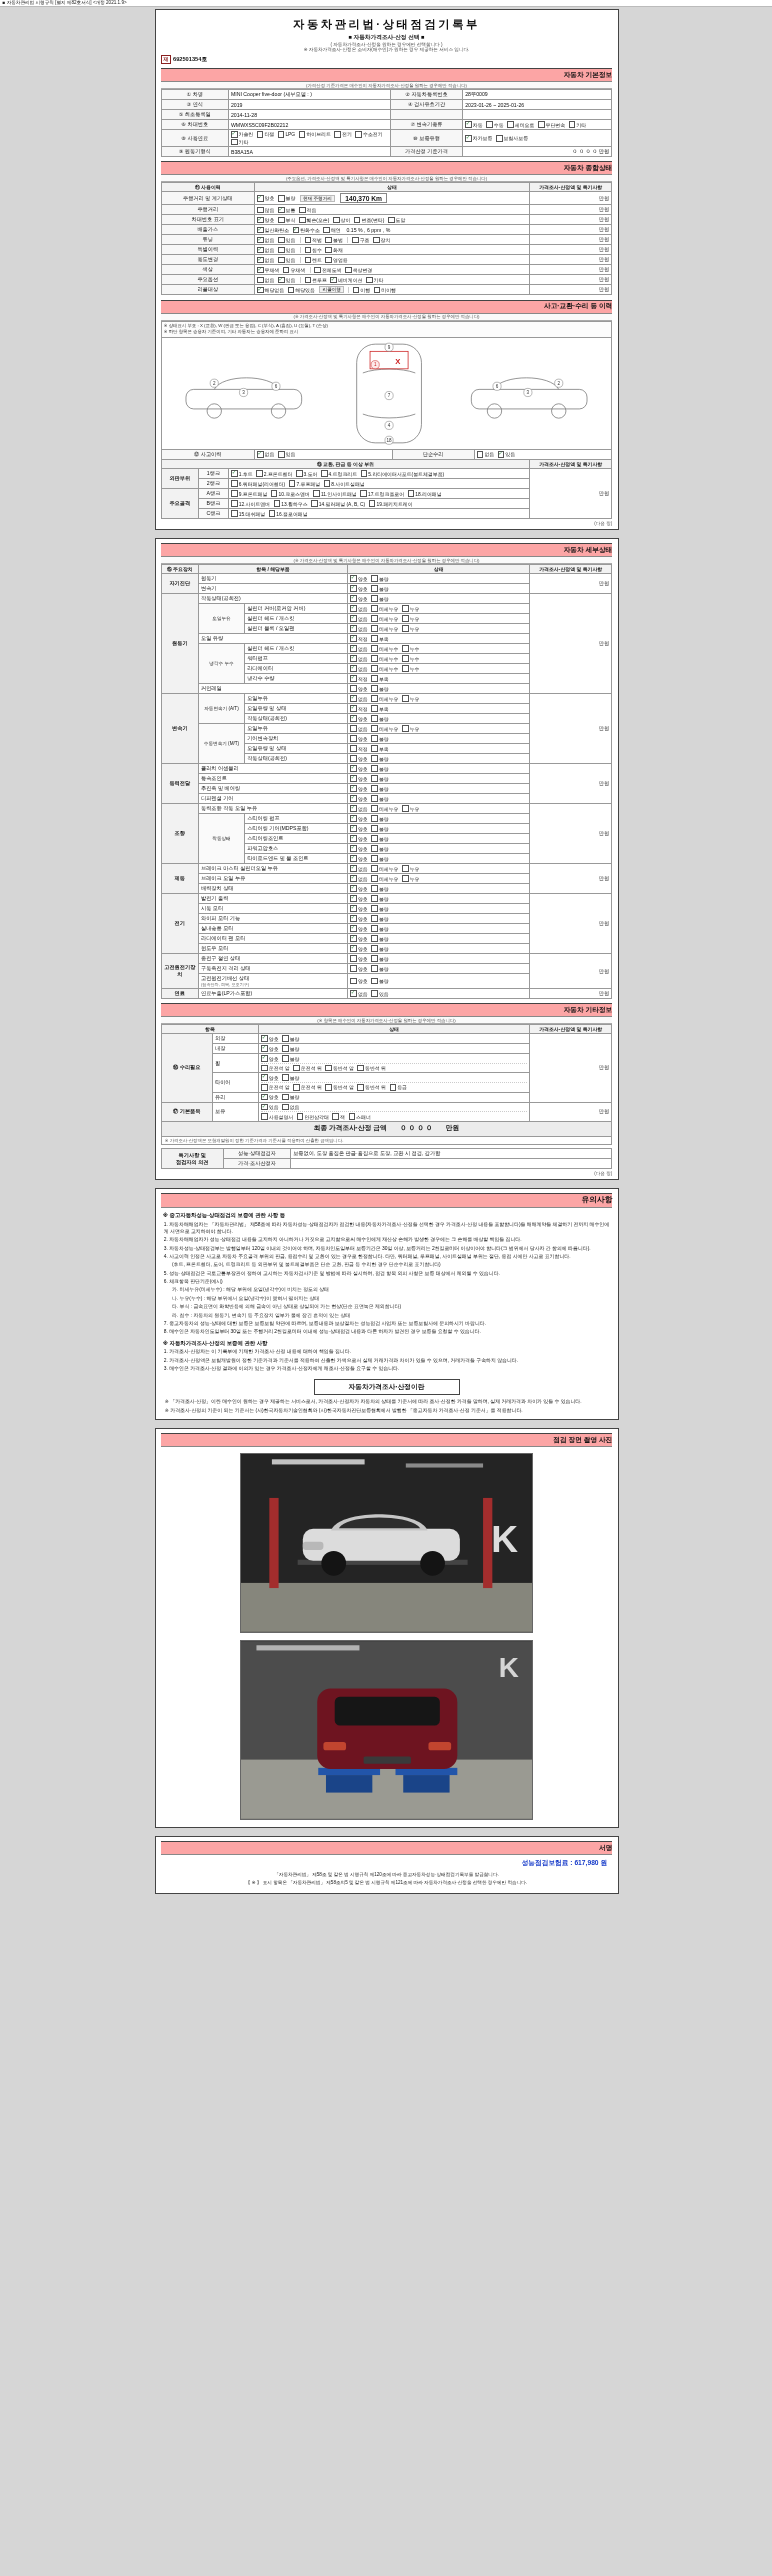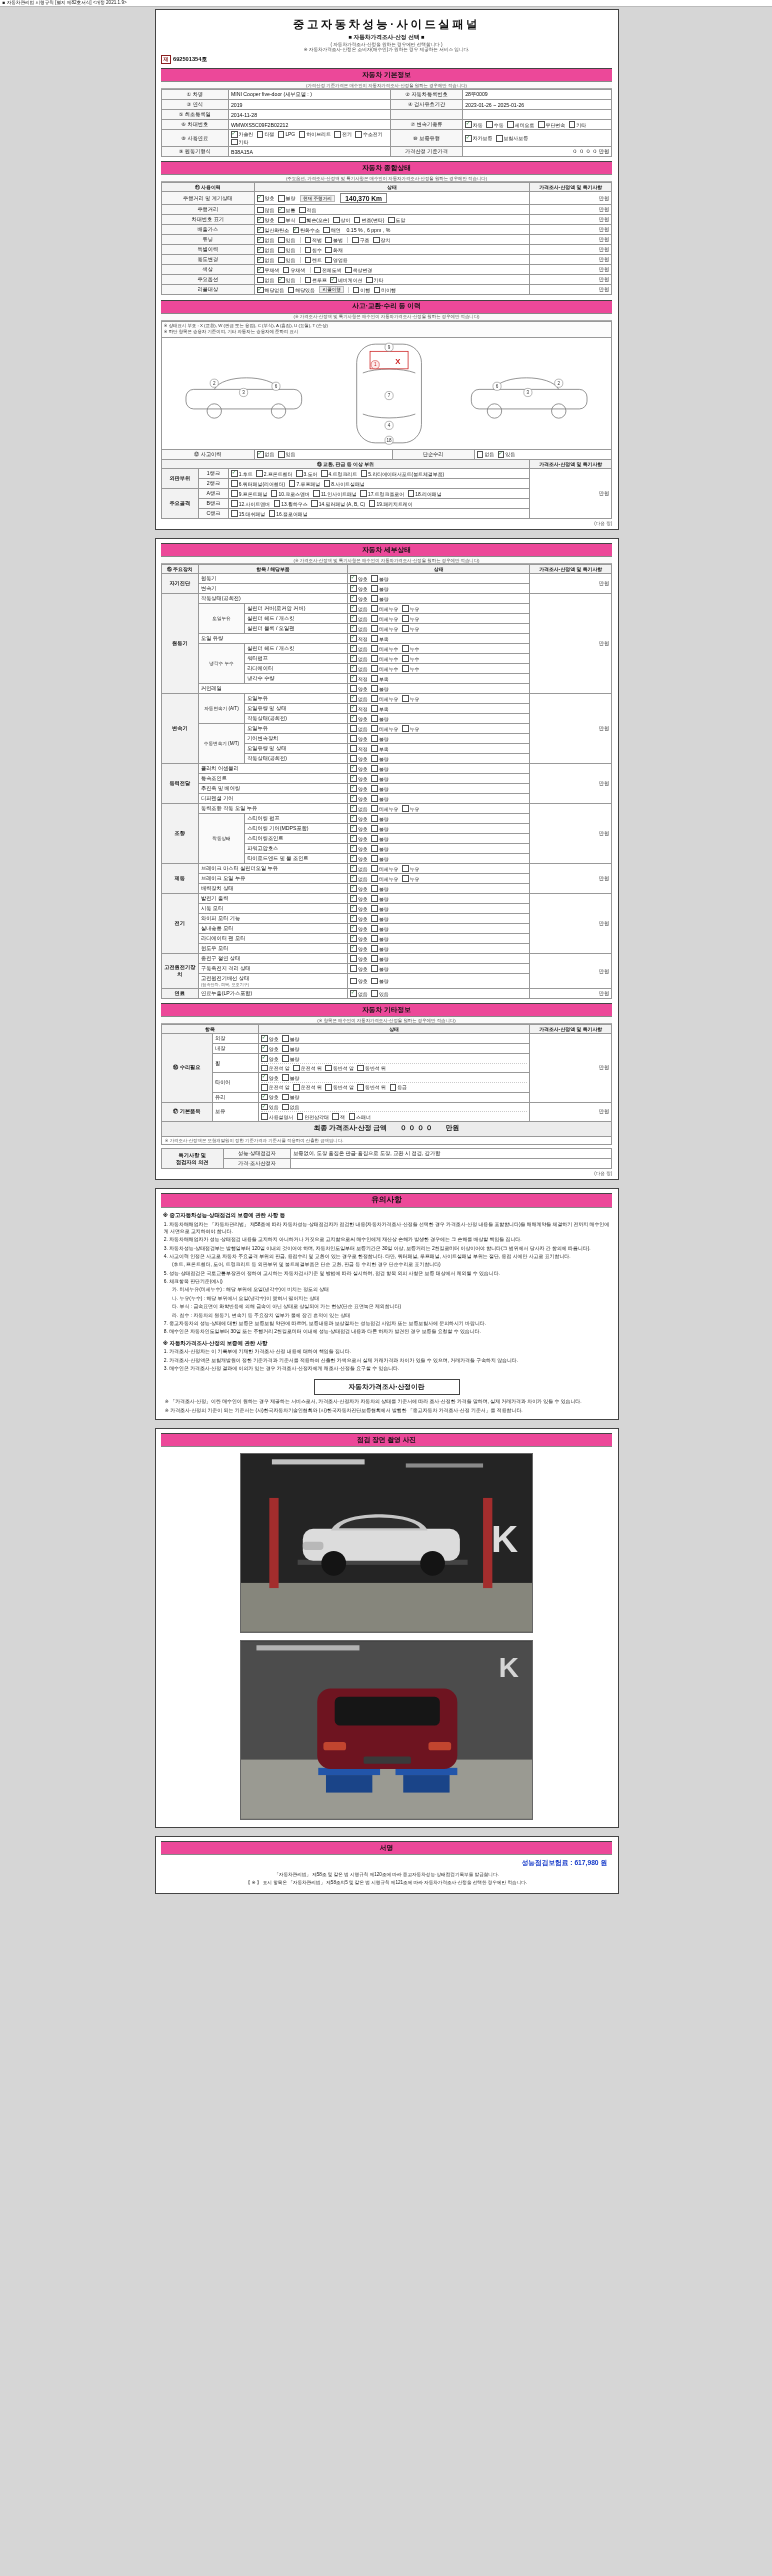--- a/index.html
+++ b/index.html
@@ -7,21 +7,21 @@
   .canvas{position:relative;width:773px;height:2576px;overflow:hidden;}
   .topbar{position:absolute;top:0;left:0;width:100%;height:7.2px;background:#fff;font-size:4.6px;line-height:6.7px;padding:0 2.6px;box-sizing:border-box;color:#222;border-bottom:0.5px solid #bbb;}
   .doc{position:absolute;top:9.3px;left:50%;transform:translateX(-50%);width:464px;}
   .box{background:#fff;border:0.5px solid #444;margin-bottom:8.2px;padding:4.1px 5.2px 3.1px;box-sizing:border-box;}
   .main-title{text-align:center;font-size:11.3px;font-weight:bold;letter-spacing:2.6px;margin:3.1px 0 1.5px;}
   .subtitle{text-align:center;font-size:5.7px;font-weight:bold;margin:0.5px 0;}
   .subnote,.svcnote{text-align:center;font-size:4.6px;color:#444;}
   .svcnote{margin-bottom:2.6px;}
   .docno{font-size:5.7px;font-weight:bold;margin:1.5px 0 2.6px;display:flex;align-items:center;gap:2.1px;}
   .docno .boxed{border:0.5px solid #8a1f1f;color:#8a1f1f;padding:0 1.5px;font-size:5.2px;}
-  .band{background:#ec4899;border-top:0.8px solid #444;border-bottom:0.5px solid #888;text-align:center;font-weight:bold;font-size:6.7px;padding:1.5px 0;margin-top:4.1px;}
+  .band{background:#fca5a5;border-top:0.8px solid #444;border-bottom:0.5px solid #888;text-align:right;font-weight:bold;font-size:6.7px;padding:1.5px 0;margin-top:4.1px;}
   .band-note{text-align:center;font-size:4.4px;color:#555;background:#fafafa;border-bottom:0.5px solid #aaa;padding:0.5px 0;}
   table.frm{width:100%;border-collapse:collapse;font-size:5.2px;}
   .frm td,.frm th{border:0.5px solid #999;padding:1px 2.1px;vertical-align:middle;}
   .frm th{background:#f2f2f2;font-weight:bold;text-align:center;font-size:4.9px;}
   td.lab{background:#f7f7f7;text-align:center;width:62px;}
   td.lab2{background:#f7f7f7;text-align:center;width:67px;}
   td.val{background:#fff;}
   td.pr{width:77px;text-align:right;color:#333;background:#fff;}
   td.grp{background:#f2f2f2;text-align:center;font-weight:bold;width:32px;}
   td.sub{background:#fafafa;text-align:center;width:41px;font-size:4.6px;}
@@ -60,21 +60,21 @@
 </style>
 </head>
 <body>
 
 <div class="canvas">
   <div class="topbar">■ 자동차관리법 시행규칙 [별지 제82호서식] &lt;개정 2021.1.9&gt;</div>
 
   <div class="doc">
 
     <section class="box">
-      <div class="main-title">중고자동차성능·사이드실패널</div>
+      <div class="main-title">자동차관리법·상태점검기록부</div>
       <div class="subtitle">■ 자동차가격조사·산정 선택 ■</div>
       <div class="subnote">( 자동차가격조사·산정을 원하는 경우에만 선택합니다 )</div>
       <div class="svcnote">※ 자동차가격조사·산정은 소비자(매수인)가 원하는 경우 제공하는 서비스 입니다.</div>
       <div class="docno">
         <span class="boxed">제</span>
         <span>692501354호</span>
       </div>
 
       <div class="band">자동차 기본정보</div>
       <div class="band-note">(가격산정 기준가격은 매수인이 자동차가격조사·산정을 원하는 경우에만 적습니다)</div>

